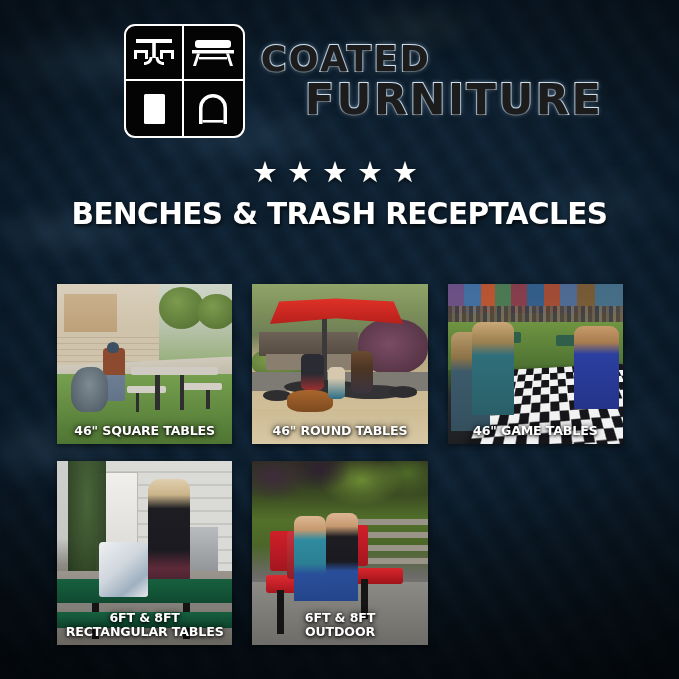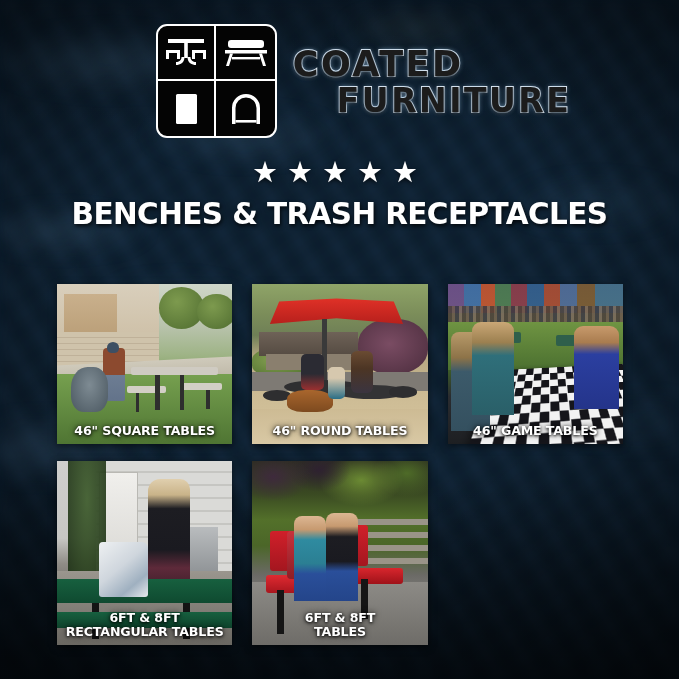--- a/index.html
+++ b/index.html
@@ -128,21 +128,21 @@
     line-height: 1.02;
     color: #1c1c1c;
     -webkit-text-stroke: 2px #e9eef3;
     paint-order: stroke fill;
     text-shadow:
       0 0 5px rgba(160,200,235,.75),
       0 2px 3px rgba(0,0,0,.85);
     white-space: nowrap;
   }
   .logo-word.w2 { font-size: 33px; }
-  .logo-word.w3 { font-size: 33px; margin-left: 44px; }
+  .logo-word.w3 { font-size: 43px; margin-left: 44px; }
 
   
   .stars {
     position: absolute;
     left: 0;
     right: 0;
     top: 158px;
     text-align: center;
     color: #ffffff;
     font-size: 29px;
@@ -484,20 +484,20 @@
           <div class="obj t5-seat2"></div>
           <div class="obj t5-seat1"></div>
           <div class="obj t5-leg" style="left:14%;top:70%;width:4%;height:24%;"></div>
           <div class="obj t5-leg" style="left:62%;top:64%;width:4%;height:22%;"></div>
           <div class="obj t5-pack"></div>
           <div class="obj t5-kid1"></div>
           <div class="obj t5-kid2"></div>
         </div>
         <div class="tile-caption">
           <span class="cap-line">6FT &amp; 8FT</span>
-          <span class="cap-line">TABLES</span>
+          <span class="cap-line">OUTDOOR</span>
         </div>
       </div>
 
 
     </div>
   </div>
 </div>
 
 </body></html>

